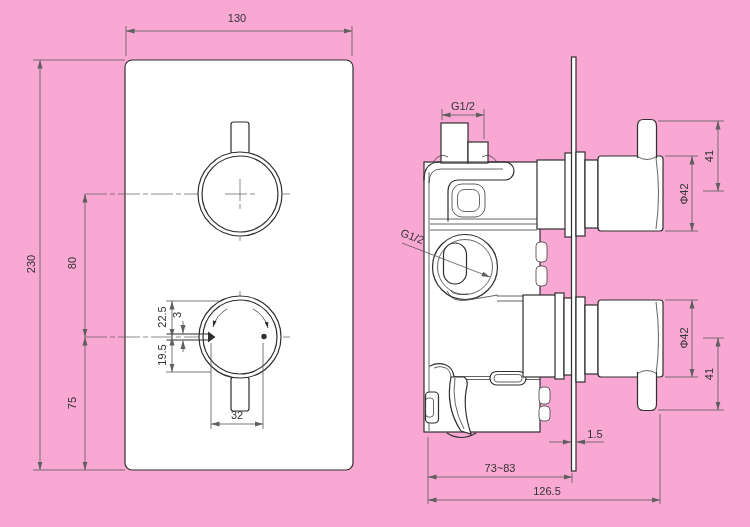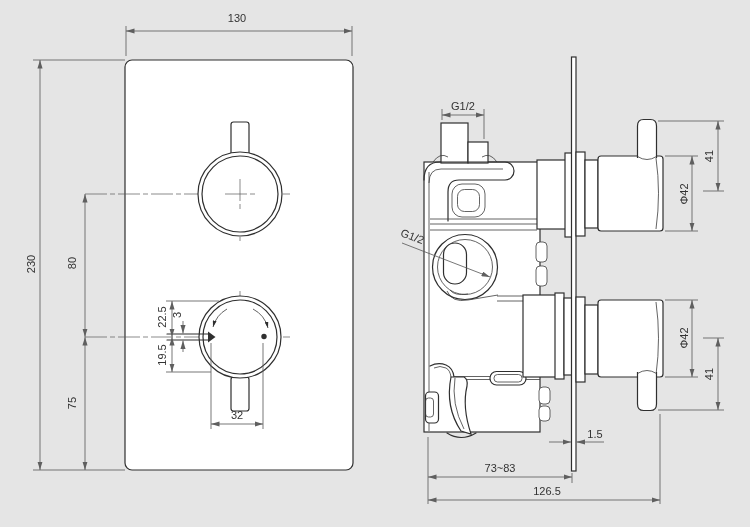--- a/index.html
+++ b/index.html
@@ -1,16 +1,16 @@
 <!DOCTYPE html>
 <html><head>
 <meta charset="utf-8">
 <style>
   html,body{margin:0;padding:0;background:#ffffff;}
-  .canvas{position:relative;width:750px;height:527px;background:#e5e5e5;overflow:hidden;
+  .canvas{position:relative;width:750px;height:527px;background:#f9a8d4;overflow:hidden;
           font-family:"Liberation Sans",sans-serif;}
   svg{display:block;}
   .obj  {stroke:#2f2f2f;stroke-width:1.2;fill:none;stroke-linecap:round;}
   .objf {stroke:#2f2f2f;stroke-width:1.2;fill:#ffffff;}
   .det  {stroke:#3c3c3c;stroke-width:0.8;fill:none;}
   .detf {stroke:#3c3c3c;stroke-width:0.8;fill:#ffffff;}
   .cl   {stroke:#5a5a5a;stroke-width:0.7;fill:none;stroke-dasharray:22 3 5 3;}
   .dim  {stroke:#5f5f5f;stroke-width:0.85;fill:none;}
   .dimtxt{fill:#333333;font-family:"Liberation Sans",sans-serif;font-size:11px;}
   .fillmark{fill:#2f2f2f;stroke:none;}

